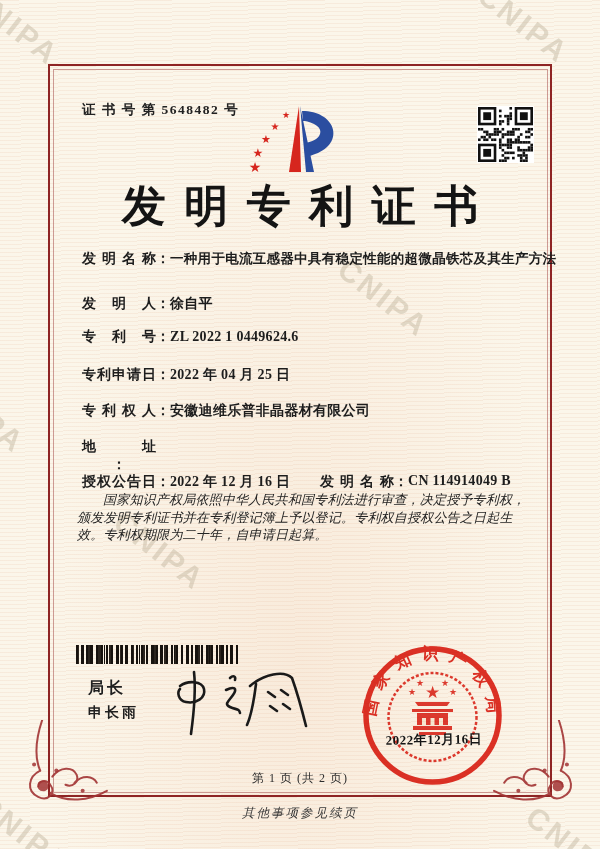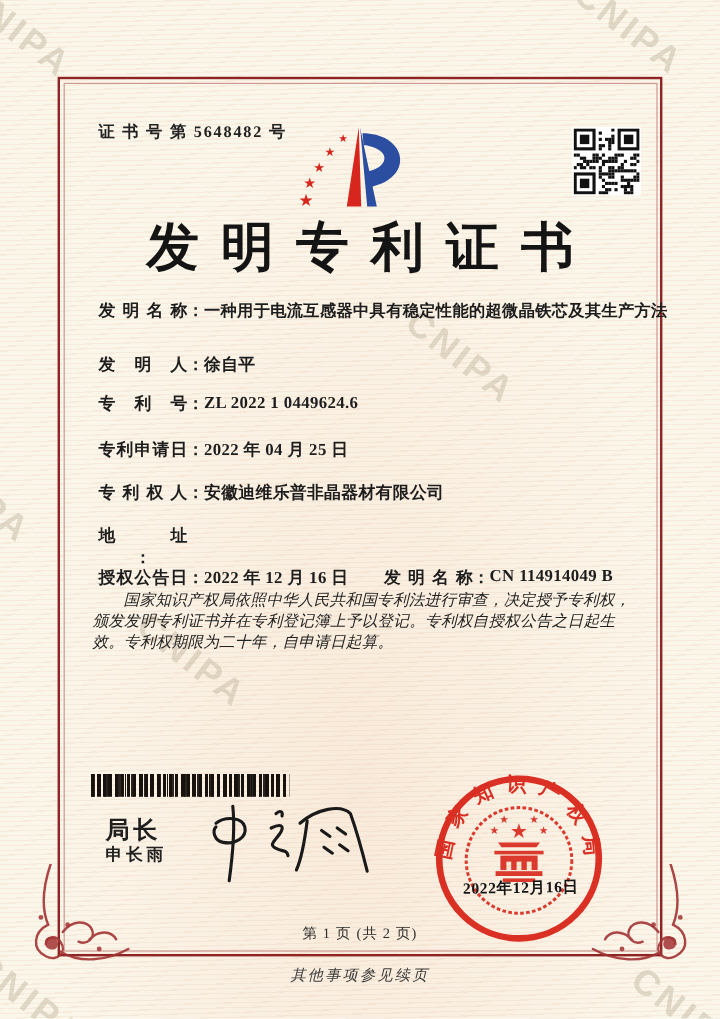--- a/index.html
+++ b/index.html
@@ -44,21 +44,21 @@
     letter-spacing:0.2px;
   }
   .paras p{margin:0 0 4px 0;text-indent:2em;}
   .barcode{
     position:absolute;left:76px;top:645px;width:165px;height:19px;
     background-image:
       repeating-linear-gradient(90deg,#17120e 0 2px,rgba(0,0,0,0) 2px 5px),
       repeating-linear-gradient(90deg,#17120e 0 1px,rgba(0,0,0,0) 1px 7px),
       repeating-linear-gradient(90deg,#2b241e 0 3px,rgba(0,0,0,0) 3px 11px);
   }
-  .dir-title{position:absolute;left:88px;top:678px;font-family:"Liberation Sans",sans-serif;font-size:20px;font-weight:700;letter-spacing:3px;color:#202020;}
+  .dir-title{position:absolute;left:88px;top:678px;font-family:"Liberation Sans",sans-serif;font-size:16px;font-weight:700;letter-spacing:3px;color:#202020;}
   .dir-name{position:absolute;left:88px;top:704px;font-family:"Liberation Sans",sans-serif;font-size:14px;font-weight:700;letter-spacing:3px;color:#202020;}
   .signature{position:absolute;left:150px;top:656px;}
   .seal{position:absolute;left:359px;top:642px;width:147px;height:147px;mix-blend-mode:multiply;opacity:0.93;}
   .seal-date{
     position:absolute;left:368px;top:731px;width:132px;text-align:center;
     font-size:13px;font-weight:700;letter-spacing:0.5px;color:#151515;transform:rotate(-1deg);
   }
   .page-num{position:absolute;left:0;right:0;top:770px;text-align:center;font-size:12px;color:#2d2d2d;letter-spacing:1px;}
   .note{position:absolute;left:0;right:0;top:805px;text-align:center;font-size:12.5px;font-style:italic;color:#3a3a3a;letter-spacing:2px;}
 </style>

